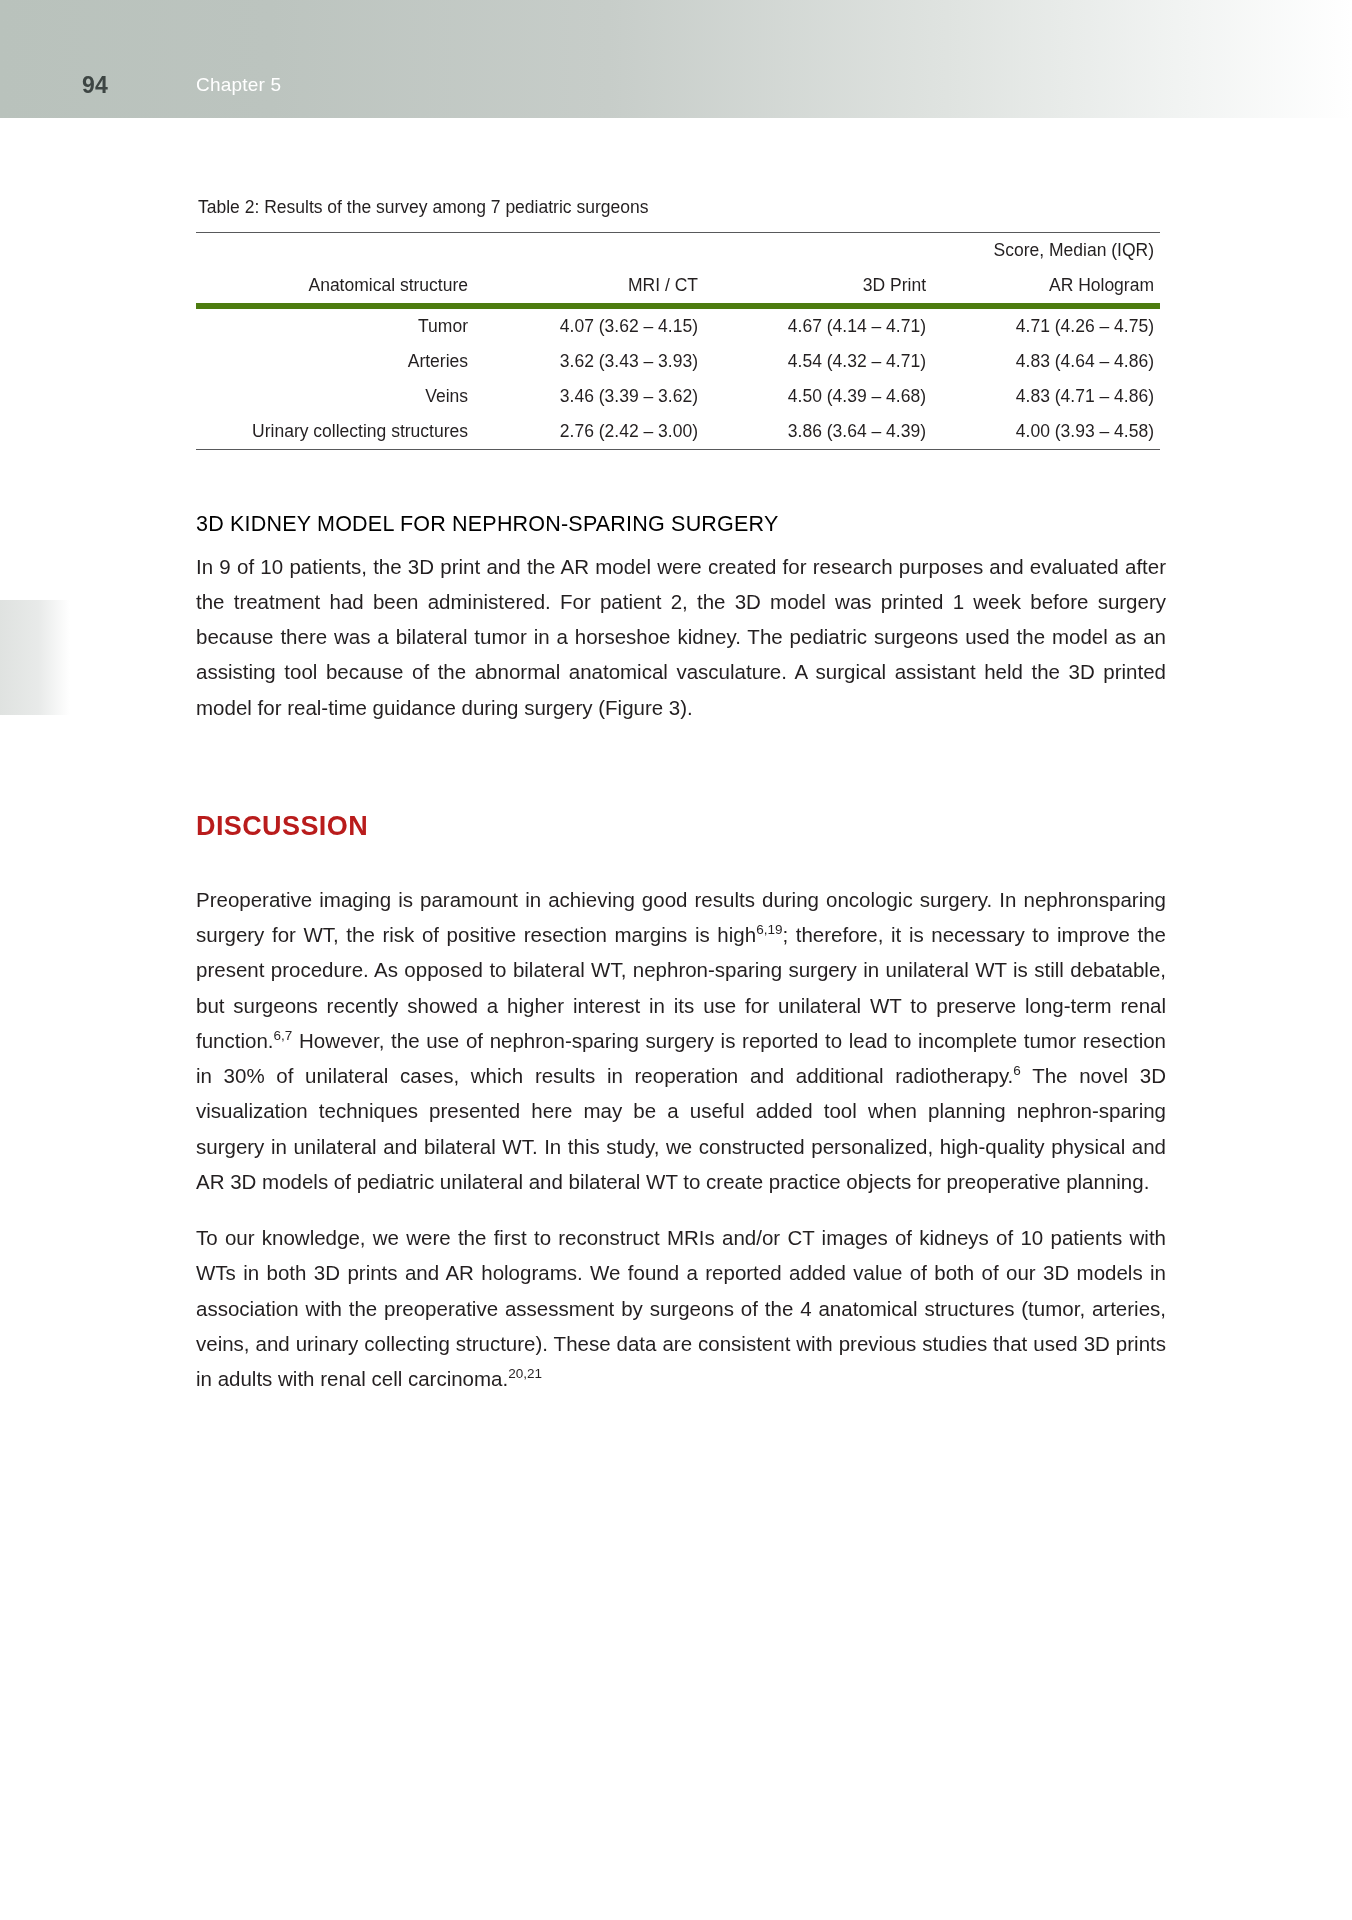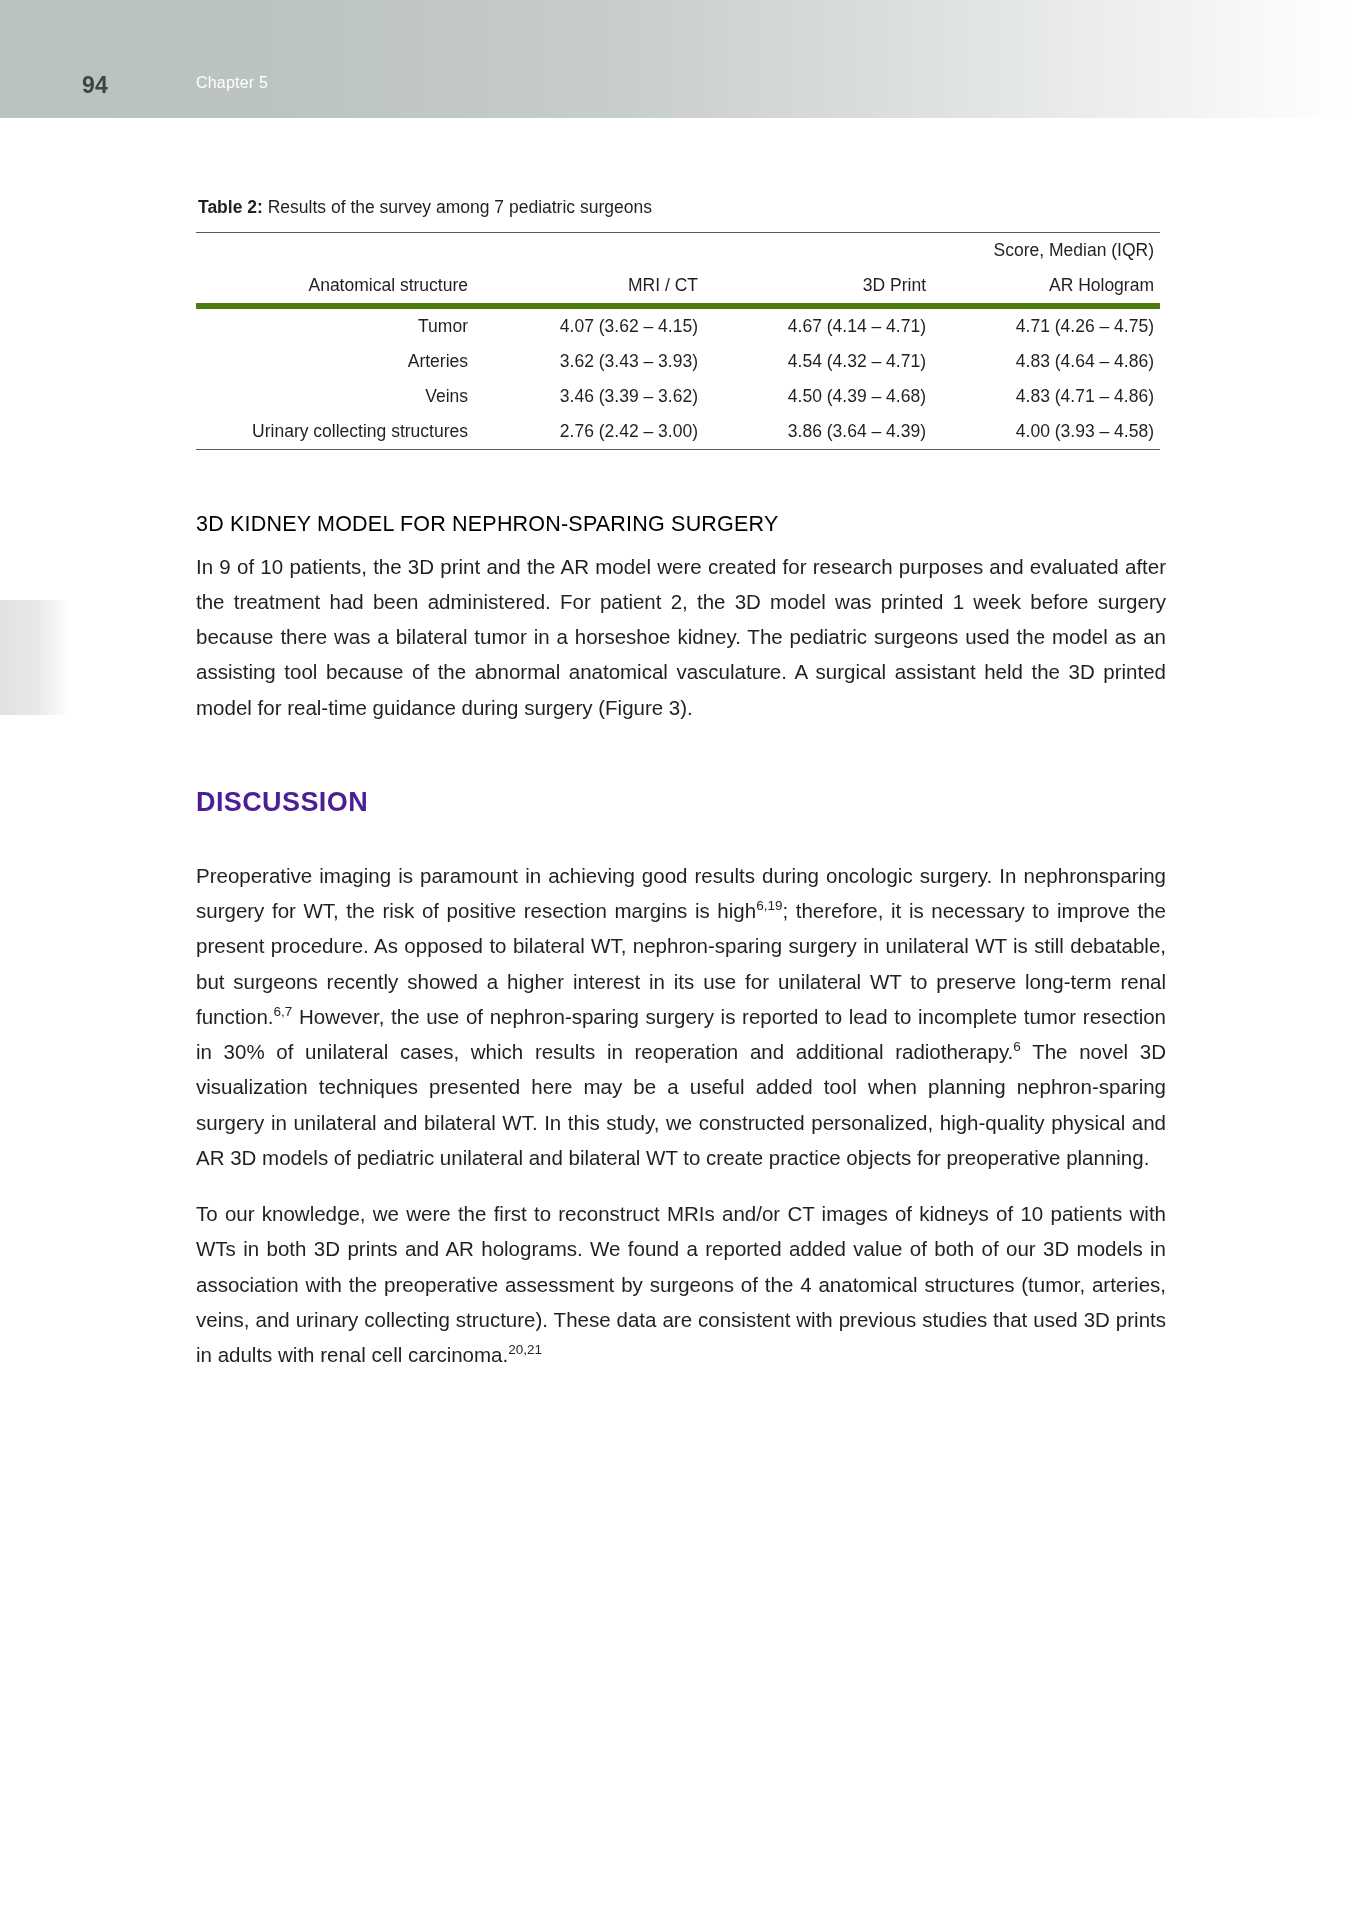--- a/index.html
+++ b/index.html
@@ -31,21 +31,21 @@
     top: 72px;
     font-size: 23px;
     font-weight: bold;
     color: #3d4543;
     letter-spacing: 0.3px;
   }
   .header-chapter {
     position: absolute;
     left: 196px;
     top: 74px;
-    font-size: 16px;
+    font-size: 19px;
     color: #ffffff;
     letter-spacing: 0.2px;
   }
 
   
   .edge-tab {
     position: absolute;
     left: 0;
     top: 600px;
     width: 70px;
@@ -61,21 +61,21 @@
     width: 970px;
   }
 
   
   .table-caption {
     font-size: 17.5px;
     line-height: 1.35;
     margin: 0 0 12px 2px;
     color: #231f20;
   }
-  .table-caption b { font-weight: bold; }
+  .table-caption b { font-weight: normal; }
 
   table.survey {
     border-collapse: collapse;
     width: 964px;
     font-size: 17.5px;
     color: #231f20;
   }
   table.survey td, table.survey th {
     text-align: right;
     font-weight: normal;
@@ -109,22 +109,22 @@
     margin: 0 0 0 0;
     color: #231f20;
     hyphens: none;
   }
   p.body + p.body { margin-top: 21px; }
 
   h2.discussion {
     font-size: 27px;
     font-weight: bold;
     letter-spacing: 0.4px;
-    margin: 62px 0 40px 0;
-    color: #4c1d95;
+    margin: 86px 0 40px 0;
+    color: #b91c1c;
   }
   sup { font-size: 0.66em; vertical-align: super; line-height: 0; }
 </style>
 </head>
 <body>
 
 <div class="header-band">
   <div class="header-page-number">94</div>
   <div class="header-chapter">Chapter 5</div>
 </div>

